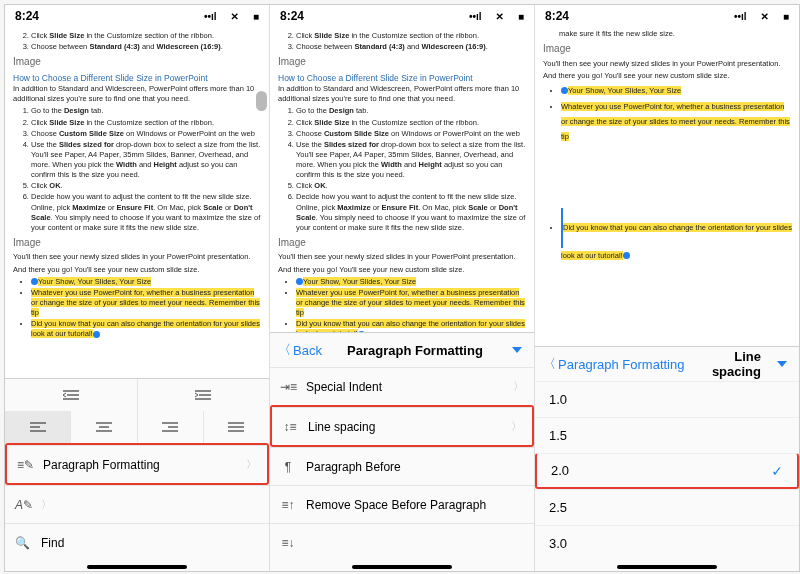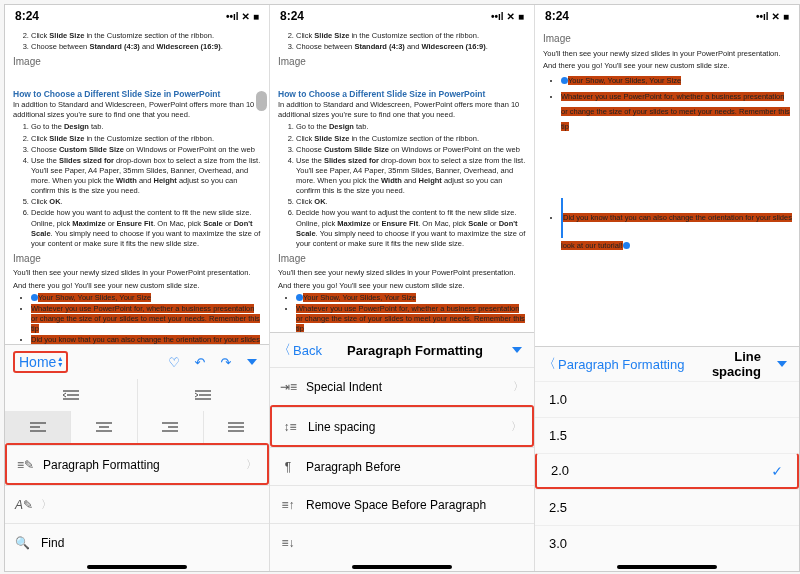--- a/index.html
+++ b/index.html
@@ -1,28 +1,28 @@
 <!DOCTYPE html>
 <html><head>
 <meta charset="utf-8">
 <style>
 *{box-sizing:border-box;margin:0;padding:0;font-family:-apple-system,"Segoe UI",sans-serif}
 body{background:#f6f6f6;padding:4px}
 .shot{display:flex;width:796px;height:568px;border:1px solid #ccc;background:#fff}
 .pane{flex:1;border-right:1px solid #ddd;display:flex;flex-direction:column;overflow:hidden;min-width:0;position:relative}
 .pane:last-child{border-right:none}
 .status{display:flex;justify-content:space-between;align-items:center;padding:4px 10px;font-size:12px;font-weight:600}
-.status .right{display:flex;gap:3px;align-items:flex-end;font-size:10px}
+.status .right{display:flex;gap:14px;align-items:flex-end;font-size:10px}
 .content{flex:1;overflow:hidden;padding:2px 6px 2px 8px;font-size:7.5px;color:#222;line-height:1.35}
 .content ol{padding-left:18px;margin:2px 0}
 .content ul{padding-left:18px;margin:2px 0}
 .content li{margin:1px 0}
-.h2{color:#2b6cb0;font-size:8.5px;margin-top:20px;font-weight:700}
+.h2{color:#2b6cb0;font-size:8.5px;margin-top:4px;font-weight:400}
 .lbl{color:#666;font-size:10px;margin:3px 0}
-.hl{background:#c2410c}
+.hl{background:#fde047}
 .selhandle{display:inline-block;width:7px;height:7px;background:#1f7ff0;border-radius:50%;vertical-align:middle}
 .scrollknob{position:absolute;right:2px;top:86px;width:11px;height:20px;background:#b9b9b9;border-radius:6px}
 .ribbon{border-top:1px solid #d0d0d0;background:#fafafa}
 .ribbar{display:flex;align-items:center;padding:4px 8px;gap:8px;height:34px}
 .homebtn{color:#1f7ff0;font-size:14px;font-weight:500;display:flex;align-items:center;gap:2px}
 .redbox{border:2px solid #e63b2a;border-radius:3px;padding:1px 4px}
 .redboxrow{border:2px solid #e63b2a;border-radius:3px}
 .ticon{width:18px;height:18px;display:flex;align-items:center;justify-content:center;color:#1f7ff0;font-size:13px}
 .alignrow{display:flex;height:32px}
 .alignrow>div{flex:1;display:flex;align-items:center;justify-content:center;border-right:1px solid #e5e5e5}
@@ -77,36 +77,20 @@
     <div>You'll then see your newly sized slides in your PowerPoint presentation.</div>
     <div style="margin-top:2px"><span>And there you go! You'll see your new custom slide size.</span></div>
     <ul>
       <li><span class="selhandle"></span><span class="hl">Your Show, Your Slides, Your Size</span></li>
       <li><span class="hl">Whatever you use PowerPoint for, whether a business presentation or change the size of your slides to meet your needs. Remember this tip</span></li>
       <li><span class="hl">Did you know that you can also change the orientation for your slides look at our tutorial!</span><span class="selhandle"></span></li>
     </ul>
     <div class="scrollknob"></div>
   </div>
   <div class="ribbon">
-    <div class="ribbar">
-      <span class="redbox homebtn">
-            <span>Home</span>
-            <span class="ud">
-              <span>▴</span>
-              <span>▾</span>
-            </span>
-          </span>
-      <span style="flex:1"></span>
-      <span class="ticon">♡</span>
-      <span class="ticon">↶</span>
-      <span class="ticon">↷</span>
-      <span class="ticon">
-            <span class="dd"></span>
-          </span>
-    </div>
     <div class="alignrow">
       <div>
             <svg class="aln">
               <line x1="1" y1="2" x2="17" y2="2"></line>
               <line x1="5" y1="6" x2="17" y2="6"></line>
               <line x1="1" y1="10" x2="17" y2="10"></line>
               <polyline points="4,4 1,6 4,8" fill="none" stroke="#555"></polyline>
             </svg>
           </div>
       <div>
@@ -242,20 +226,21 @@
 <div class="pane">
   <div class="status">
     <span>8:24</span>
     <span class="right">
           <span>••ıl</span>
           <span>✕</span>
           <span>■</span>
         </span>
   </div>
   <div class="content">
+    <div style="padding-left:16px">make sure it fits the new slide size.</div>
     <div class="lbl">Image</div>
     <div>You'll then see your newly sized slides in your PowerPoint presentation.</div>
     <div style="margin-top:2px"><span>And there you go! You'll see your new custom slide size.</span></div>
     <ul>
       <li style="line-height:2.0"><span class="selhandle"></span><span class="hl">Your Show, Your Slides, Your Size</span></li>
       <li style="line-height:2.0"><span class="hl">Whatever you use PowerPoint for, whether a business presentation or change the size of your slides to meet your needs. Remember this tip</span></li>
     </ul>
     <div style="height:60px"></div>
     <ul>
       <li style="line-height:2.0"><span class="sellinev" style="height:40px"></span><span class="hl">Did you know that you can also change the orientation for your slides look at our tutorial!</span><span class="selhandle"></span></li>

